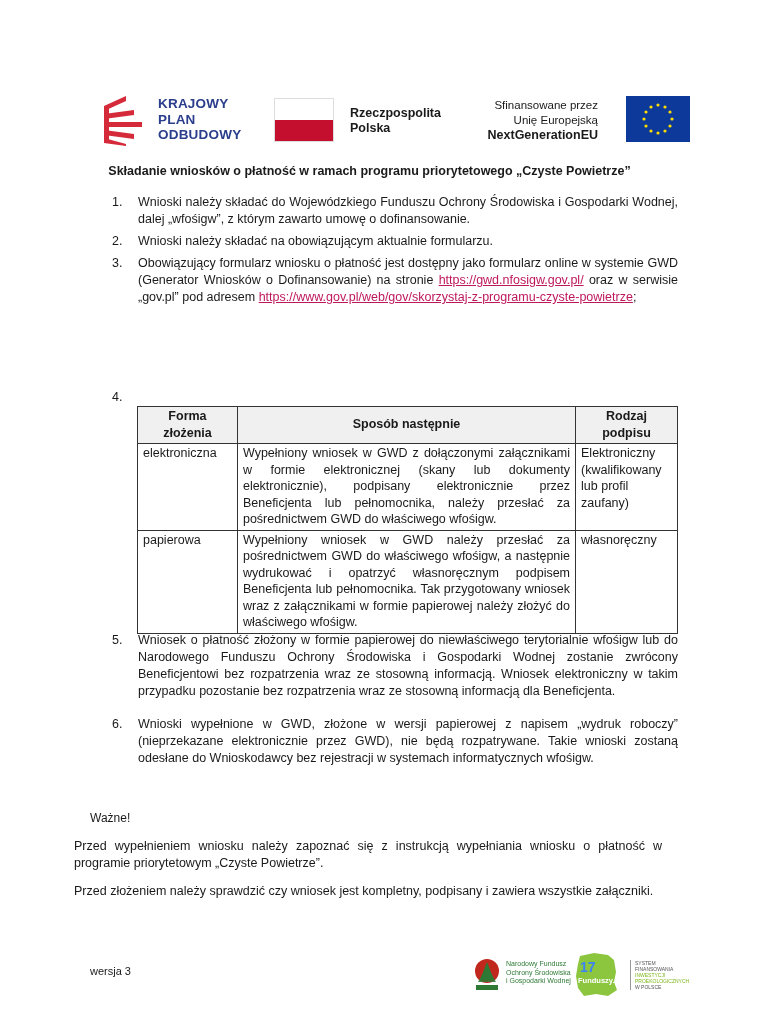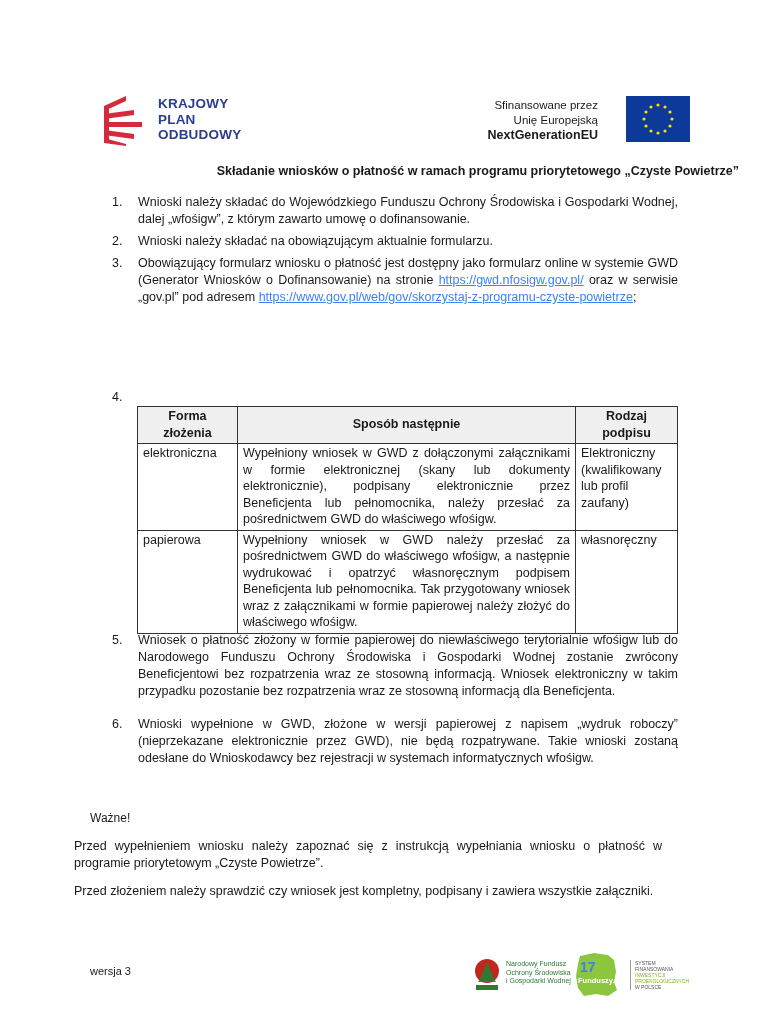--- a/index.html
+++ b/index.html
@@ -17,25 +17,25 @@
   .flag { position:absolute; left:0; top:0; width:60px; height:44px; border:1px solid #ddd; box-sizing:border-box; }
   .flag-white { height:50%; background:#ffffff; }
   .flag-red { height:50%; background:#c4102e; }
   .rp-text { position:absolute; left:76px; top:8px; font-size:12.5px; font-weight:bold; color:#1a1a1a; line-height:15px; }
   .eu { position:absolute; left:368px; top:4px; width:220px; height:48px; }
   .eu-text { position:absolute; right:92px; top:2px; text-align:right; font-size:11.5px; color:#1a1a1a; line-height:15px; white-space:nowrap;margin-left:26px; }
   .eu-text .strong { font-weight:bold; font-size:12.5px; }
   .eu-flag { position:absolute; right:0; top:0; width:64px; height:46px; background:#0d3a9a; }
 
   
-  .title { position:absolute; top:164px; left:0; width:739px; text-align:right; font-size:12.5px; font-weight:bold; }
+  .title { position:absolute; top:164px; left:0; width:739px; text-align:center; font-size:12.5px; font-weight:bold; }
   .list { position:absolute; left:112px; width:566px; font-size:12.5px; line-height:17px; }
   .item { position:relative; padding-left:26px; text-align:justify; }
   .num { position:absolute; left:0; top:0; }
-  a.link { color:#3b82f6; text-decoration:underline; }
+  a.link { color:#be185d; text-decoration:underline; }
   .italic { font-style:italic; }
 
   table.methods { border-collapse:collapse; font-size:12.5px; line-height:16.5px; position:absolute; left:137px; top:406px; width:541px; }
   table.methods th, table.methods td { border:1px solid #333; vertical-align:top; padding:1px 5px 2px 5px; }
   table.methods th { background:#f0f0f0; font-weight:bold; text-align:center; }
   td.just { text-align:justify; }
 
   .important { position:absolute; left:90px; top:811px; font-size:12px; font-weight:normal; }
   .para { position:absolute; left:74px; width:588px; font-size:12.5px; line-height:17px; text-align:justify; }
 
@@ -64,20 +64,30 @@
         <polygon points="0,42 22,48 22,50 0,47" fill="#d42a3a"></polygon>
         <rect x="0" y="10" width="5" height="37" fill="#d42a3a"></rect>
       </svg>
       <div class="kpo-text">
         <div>KRAJOWY</div>
         <div>PLAN</div>
         <div>ODBUDOWY</div>
       </div>
     </div>
 
+    <div class="rp">
+      <div class="flag">
+        <div class="flag-white"></div>
+        <div class="flag-red"></div>
+      </div>
+      <div class="rp-text">
+        <div>Rzeczpospolita</div>
+        <div>Polska</div>
+      </div>
+    </div>
 
     <div class="eu">
       <div class="eu-text">
         <div>Sfinansowane przez</div>
         <div>Unię Europejską</div>
         <div class="strong">NextGenerationEU</div>
       </div>
       <svg class="eu-flag" viewBox="0 0 64 46">
         <rect width="64" height="46" fill="#0d3a9a"></rect>
         <g fill="#ffdd00">

